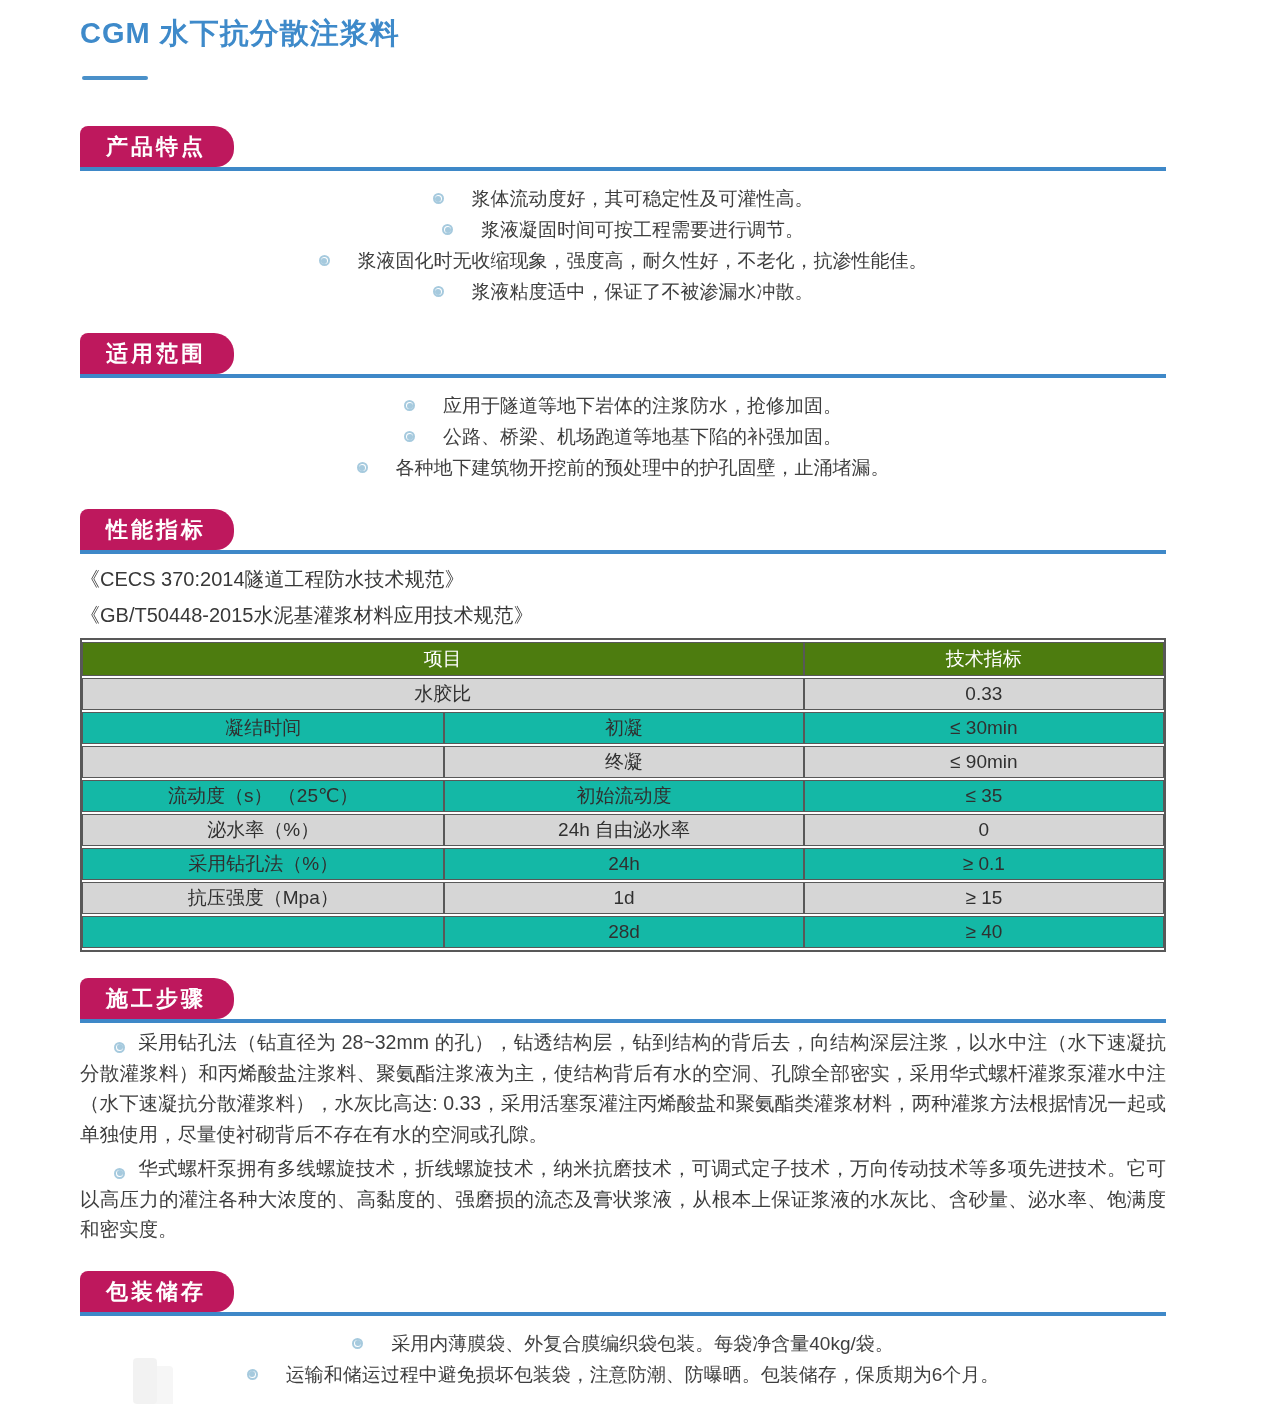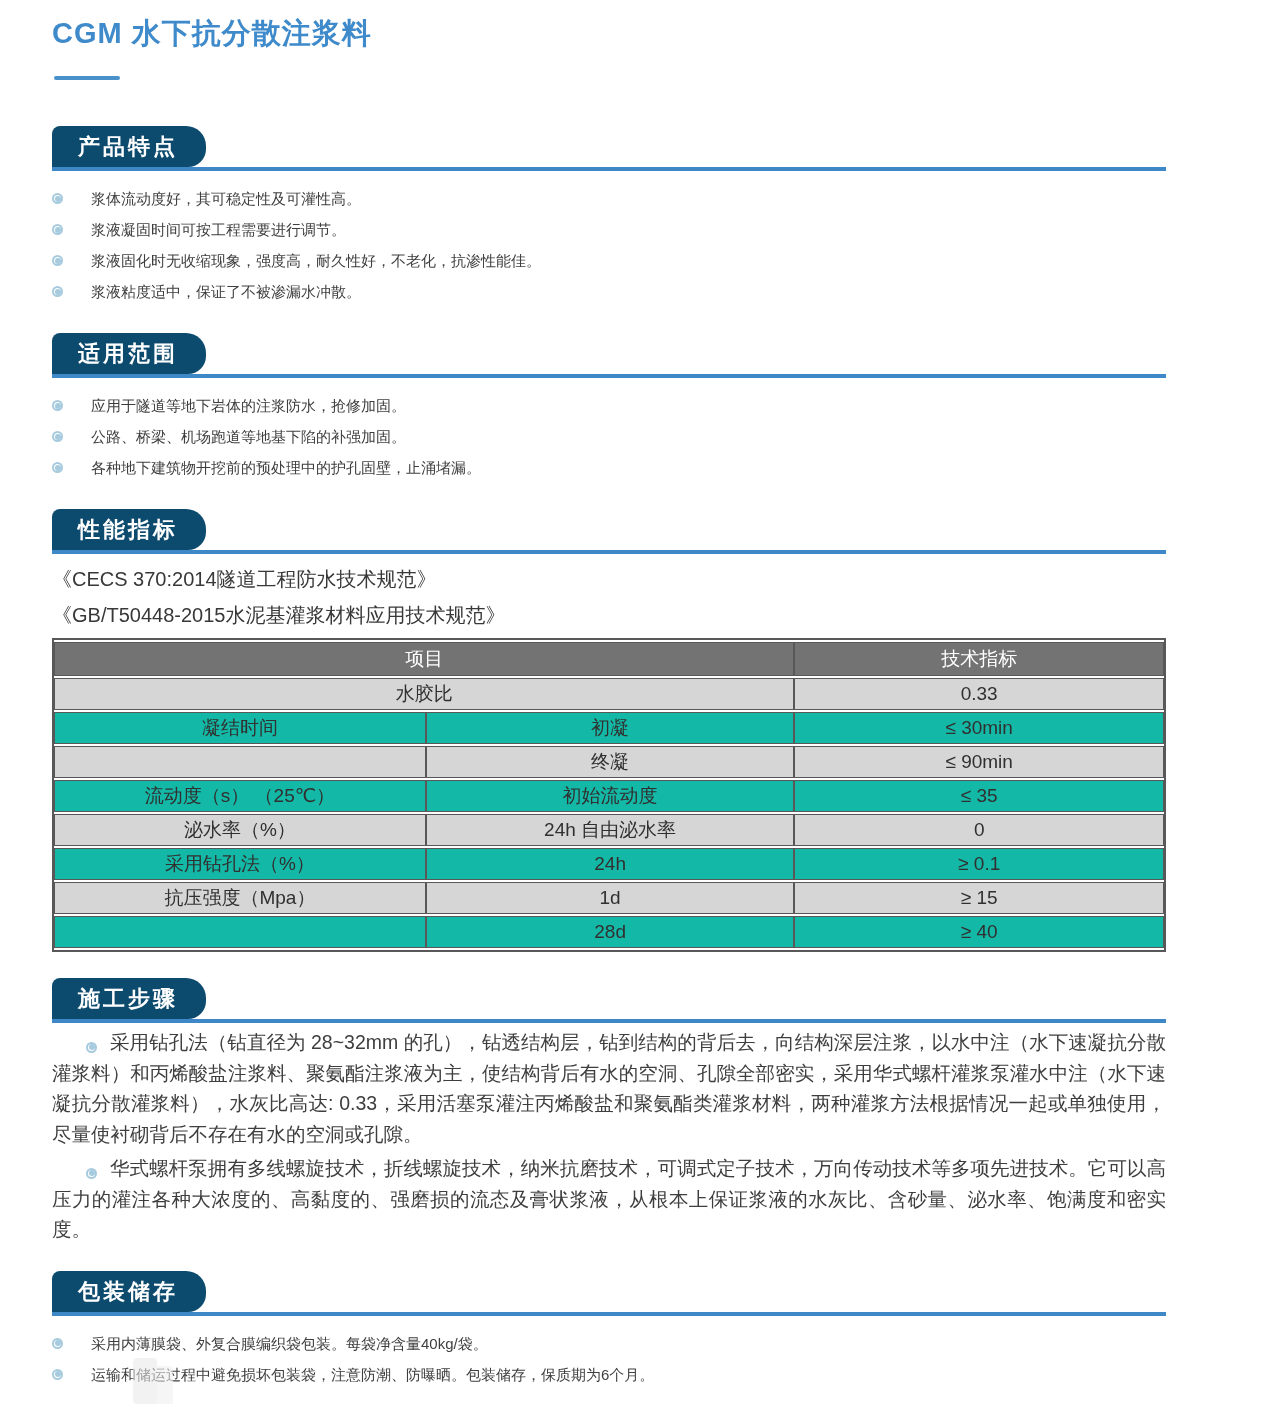--- a/index.html
+++ b/index.html
@@ -5,49 +5,49 @@
   * { box-sizing: border-box; }
   html, body { margin: 0; padding: 0; }
   body {
     width: 1280px; height: 1404px;
     background: #ffffff;
     font-family: "Liberation Sans", "DejaVu Sans", sans-serif;
     color: #3c3c3c;
     overflow: hidden;
     position: relative;
   }
-  .content { padding: 14px 114px 0 52px; }
+  .content { padding: 14px 114px 0 80px; }
 
   
   .page-title {
     margin: 0; font-size: 29px; font-weight: bold;
     color: #3e8aca; letter-spacing: 1px;
   }
   .title-underline {
     width: 66px; height: 4px; background: #4a90c9;
     margin: 22px 0 0 2px; border-radius: 2px;
   }
 
   
   section.sec { margin-top: 26px; }
   section.sec-first { margin-top: 46px; }
   .sec-head { border-bottom: 4px solid #3e88c8; line-height: 0; }
   .badge {
     display: inline-block;
-    background: #0c4a6e; color: #ffffff;
+    background: #be185d; color: #ffffff;
     font-size: 22px; font-weight: bold; letter-spacing: 3px;
     line-height: 24px; padding: 9px 28px 8px 26px;
     border-radius: 8px 20px 18px 0;
   }
 
   
   ul.bullets { list-style: none; margin: 12px 0 0; padding: 0; }
   ul.bullets li {
     display: flex; align-items: center; gap: 28px;
-    font-size: 15px; line-height: 31px; color: #3e3e3e;
+    font-size: 19px; line-height: 31px; color: #3e3e3e; justify-content: center;
   }
   .ring {
     flex: 0 0 auto; width: 11px; height: 11px;
     border: 2.5px solid #a6cade; border-radius: 50%;
     display: inline-flex; align-items: center; justify-content: center;
   }
   .ring::after {
     content: ""; width: 6px; height: 6px;
     background: #a6cade; border-radius: 50%;
   }
@@ -63,21 +63,21 @@
     border-collapse: separate; border-spacing: 0 2px;
     border: 2px solid #585858;
   }
   table.spec th, table.spec td {
     border: 1px solid #585858;
     text-align: center; vertical-align: middle;
     font-size: 19px; padding: 3px 8px; line-height: 24px;
     background: #14b8a6; color: #303030;
   }
   table.spec th {
-    background: #737373; color: #ffffff; font-weight: normal;
+    background: #4d7c0f; color: #ffffff; font-weight: normal;
     padding: 4px 8px;
   }
   table.spec tr.gray td { background: #d6d6d6; }
   col.c1 { width: 33.5%; } col.c2 { width: 33.2%; } col.c3 { width: 33.3%; }
 
   
   .paras { margin-top: 4px; }
   .paras p {
     margin: 4px 0 0; text-align: justify; text-indent: 34px;
     font-size: 19.5px; line-height: 30.5px; color: #3e3e3e;

